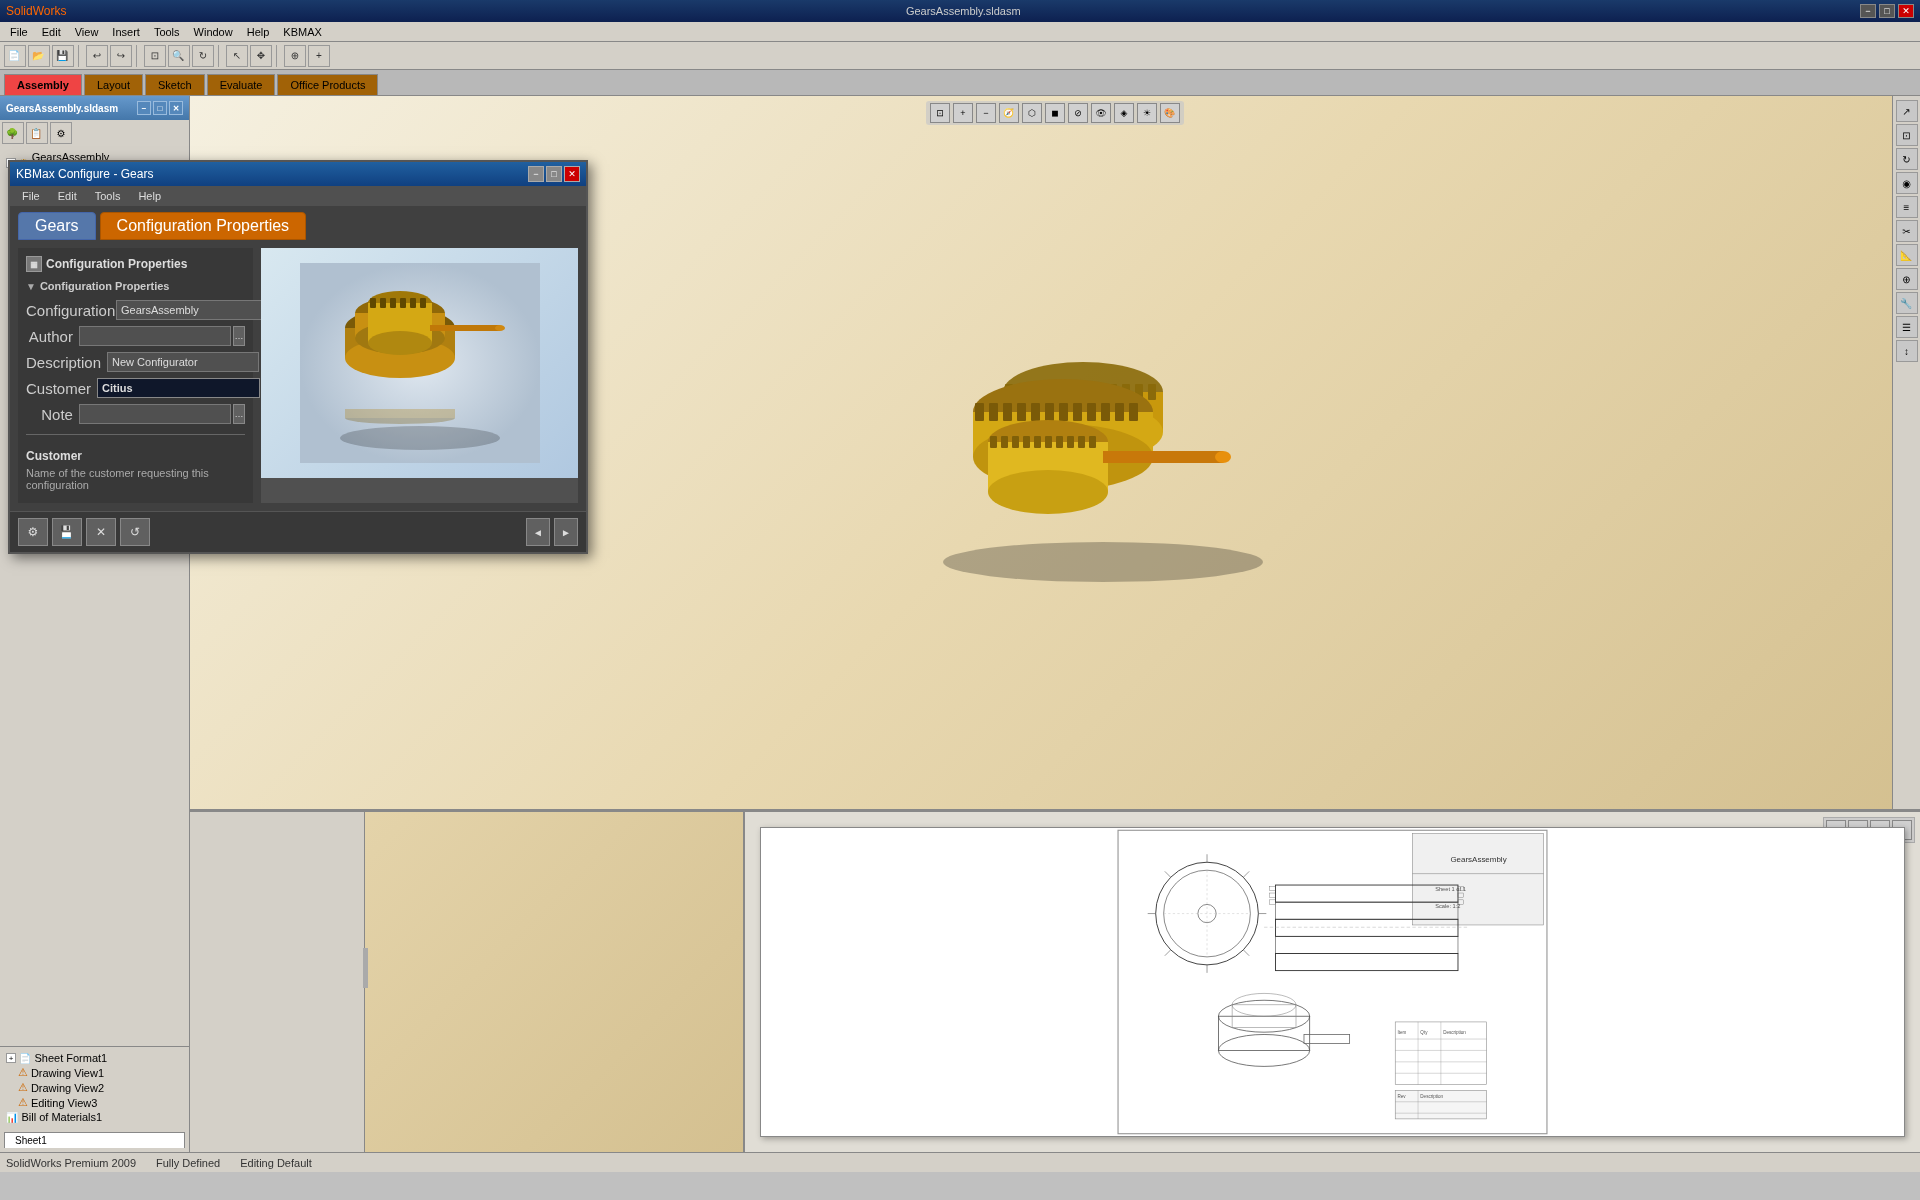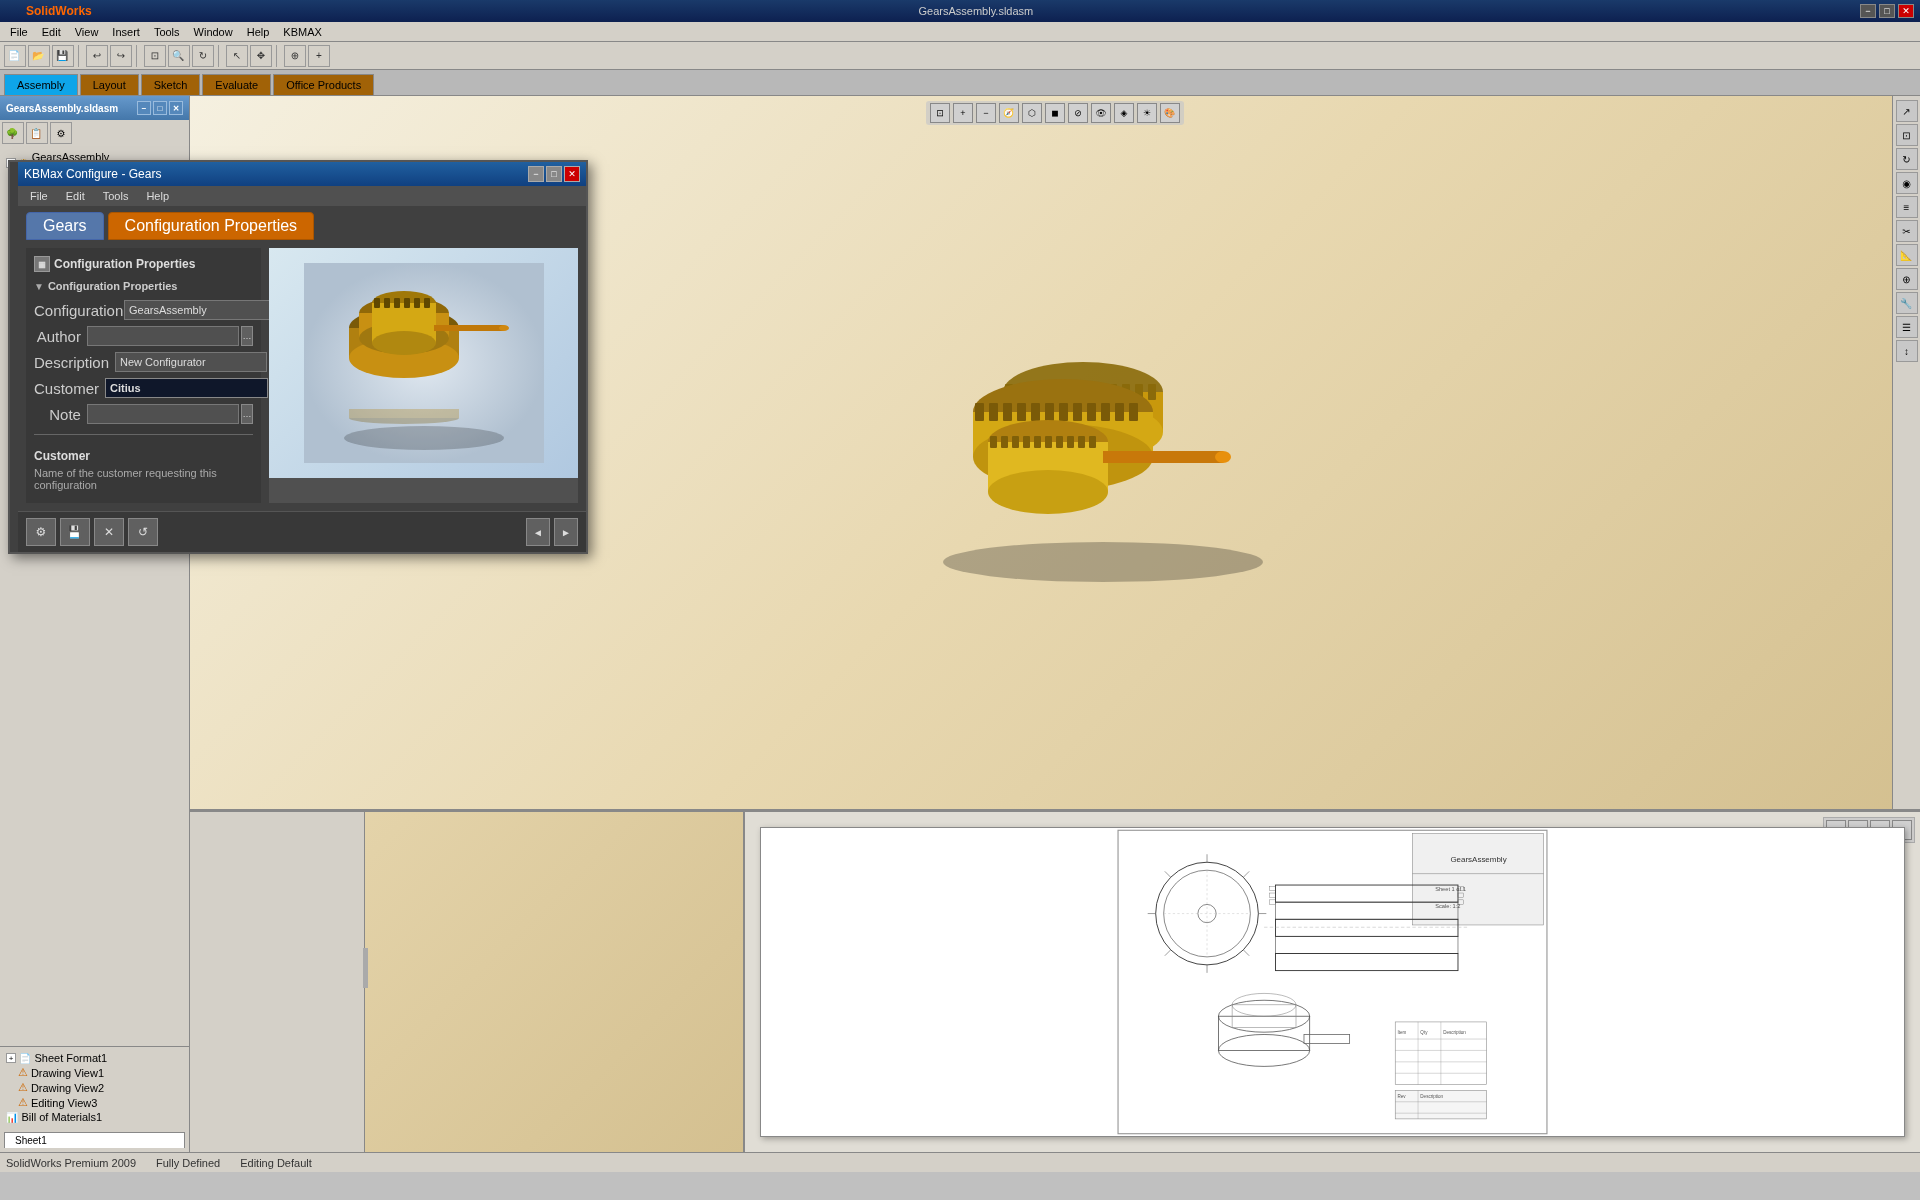--- a/index.html
+++ b/index.html
@@ -18,21 +18,21 @@
     .menu-item { padding: 2px 6px; font-size: 11px; cursor: pointer; color: #000; }
 
     
     #toolbar1 { height: 28px; background: #d4d0c8; display: flex; align-items: center; padding: 2px 4px; gap: 2px; border-bottom: 1px solid #888; }
     .tb-btn { width: 22px; height: 22px; background: #d4d0c8; border: 1px solid #999; display: flex; align-items: center; justify-content: center; cursor: pointer; font-size: 10px; color: #333; }
     .tb-sep { width: 4px; height: 22px; border-left: 1px solid #999; margin: 0 2px; }
 
     
     #tabbar { height: 26px; background: #b8b8b8; display: flex; align-items: flex-end; padding: 0 4px; border-bottom: 1px solid #888; }
     .tab { padding: 4px 12px; background: #a16207; border: 1px solid #888; border-bottom: none; cursor: pointer; font-size: 11px; margin-right: 2px; }
-    .tab.active { background: #0ea5e9; font-weight: normal; }
+    .tab.active { background: #ef4444; font-weight: bold; }
 
     
     #main { display: flex; height: calc(1200px - 22px - 20px - 28px - 28px - 26px - 20px); }
 
     
     #left-panel { width: 190px; background: #d4d0c8; border-right: 1px solid #888; display: flex; flex-direction: column; }
     #left-panel-header { height: 24px; background: linear-gradient(to bottom, #6699cc, #4477aa); display: flex; align-items: center; padding: 0 6px; color: white; font-size: 11px; font-weight: bold; }
     #left-panel-header .panel-controls { display: flex; gap: 2px; margin-left: auto; }
     .panel-btn { width: 14px; height: 14px; background: #5588bb; border: 1px solid #99bbdd; display: flex; align-items: center; justify-content: center; font-size: 8px; color: white; cursor: pointer; }
     #left-panel-tabs { display: flex; padding: 2px; gap: 2px; }
@@ -59,21 +59,21 @@
 
     
     #drawing-sheet { position: absolute; top: 15px; left: 15px; right: 15px; bottom: 15px; background: white; border: 1px solid #888; box-shadow: 2px 2px 6px rgba(0,0,0,0.3); }
     #drawing-toolbar { position: absolute; top: 5px; right: 5px; display: flex; gap: 2px; background: rgba(200,200,200,0.8); padding: 2px; border: 1px solid #aaa; }
 
     
     #statusbar { height: 20px; background: #d4d0c8; display: flex; align-items: center; padding: 0 6px; gap: 20px; border-top: 1px solid #888; font-size: 11px; }
     .status-item { color: #333; }
 
     
-    #kbmax-dialog { position: fixed; top: 160px; left: 8px; width: 580px; background: #404040; border: 2px solid #555; box-shadow: 4px 4px 12px rgba(0,0,0,0.5); z-index: 100; padding-left: 8px; }
+    #kbmax-dialog { position: fixed; top: 160px; left: 8px; width: 580px; background: #404040; border: 2px solid #555; box-shadow: 4px 4px 12px rgba(0,0,0,0.5); z-index: 100; }
     #kbmax-titlebar { height: 24px; background: linear-gradient(to bottom, #2060a0, #104080); display: flex; align-items: center; padding: 0 6px; color: white; font-size: 12px; }
     #kbmax-titlebar .dialog-title { flex: 1; }
     #kbmax-titlebar .dialog-controls { display: flex; gap: 2px; }
     .dialog-btn { width: 16px; height: 16px; display: flex; align-items: center; justify-content: center; font-size: 9px; color: white; cursor: pointer; border: 1px solid #aaa; }
     .dialog-btn.minimize { background: #888; }
     .dialog-btn.maximize { background: #888; }
     .dialog-btn.close-btn { background: #cc0000; }
 
     #kbmax-menubar { height: 20px; background: #505050; display: flex; align-items: center; padding: 0 4px; gap: 2px; }
     .kbmax-menu { padding: 2px 8px; color: #ddd; font-size: 11px; cursor: pointer; }
@@ -116,21 +116,21 @@
     .sheet-tab.active { background: white; }
 
     .right-panel-tools { position: absolute; right: 0; top: 0; width: 28px; background: #d4d0c8; display: flex; flex-direction: column; align-items: center; padding: 4px 2px; gap: 2px; border-left: 1px solid #888; height: 100%; }
     .rpt-btn { width: 22px; height: 22px; background: #c8c8c8; border: 1px solid #999; display: flex; align-items: center; justify-content: center; font-size: 10px; cursor: pointer; }
   </style>
 </head>
 <body>
 
 <div id="titlebar">
   <div class="logo">
-    <span style="color:#ff6600; font-weight:bold;margin-left:20px;"><span>SolidWorks</span></span>
+    <span style="color:#ff6600; font-weight:normal;"><span>SolidWorks</span></span>
   </div>
   <div class="title-center">GearsAssembly.sldasm</div>
   <div class="win-controls">
     <div class="win-btn">−</div>
     <div class="win-btn">□</div>
     <div class="win-btn close">✕</div>
   </div>
 </div>
 
 <div id="menubar">

